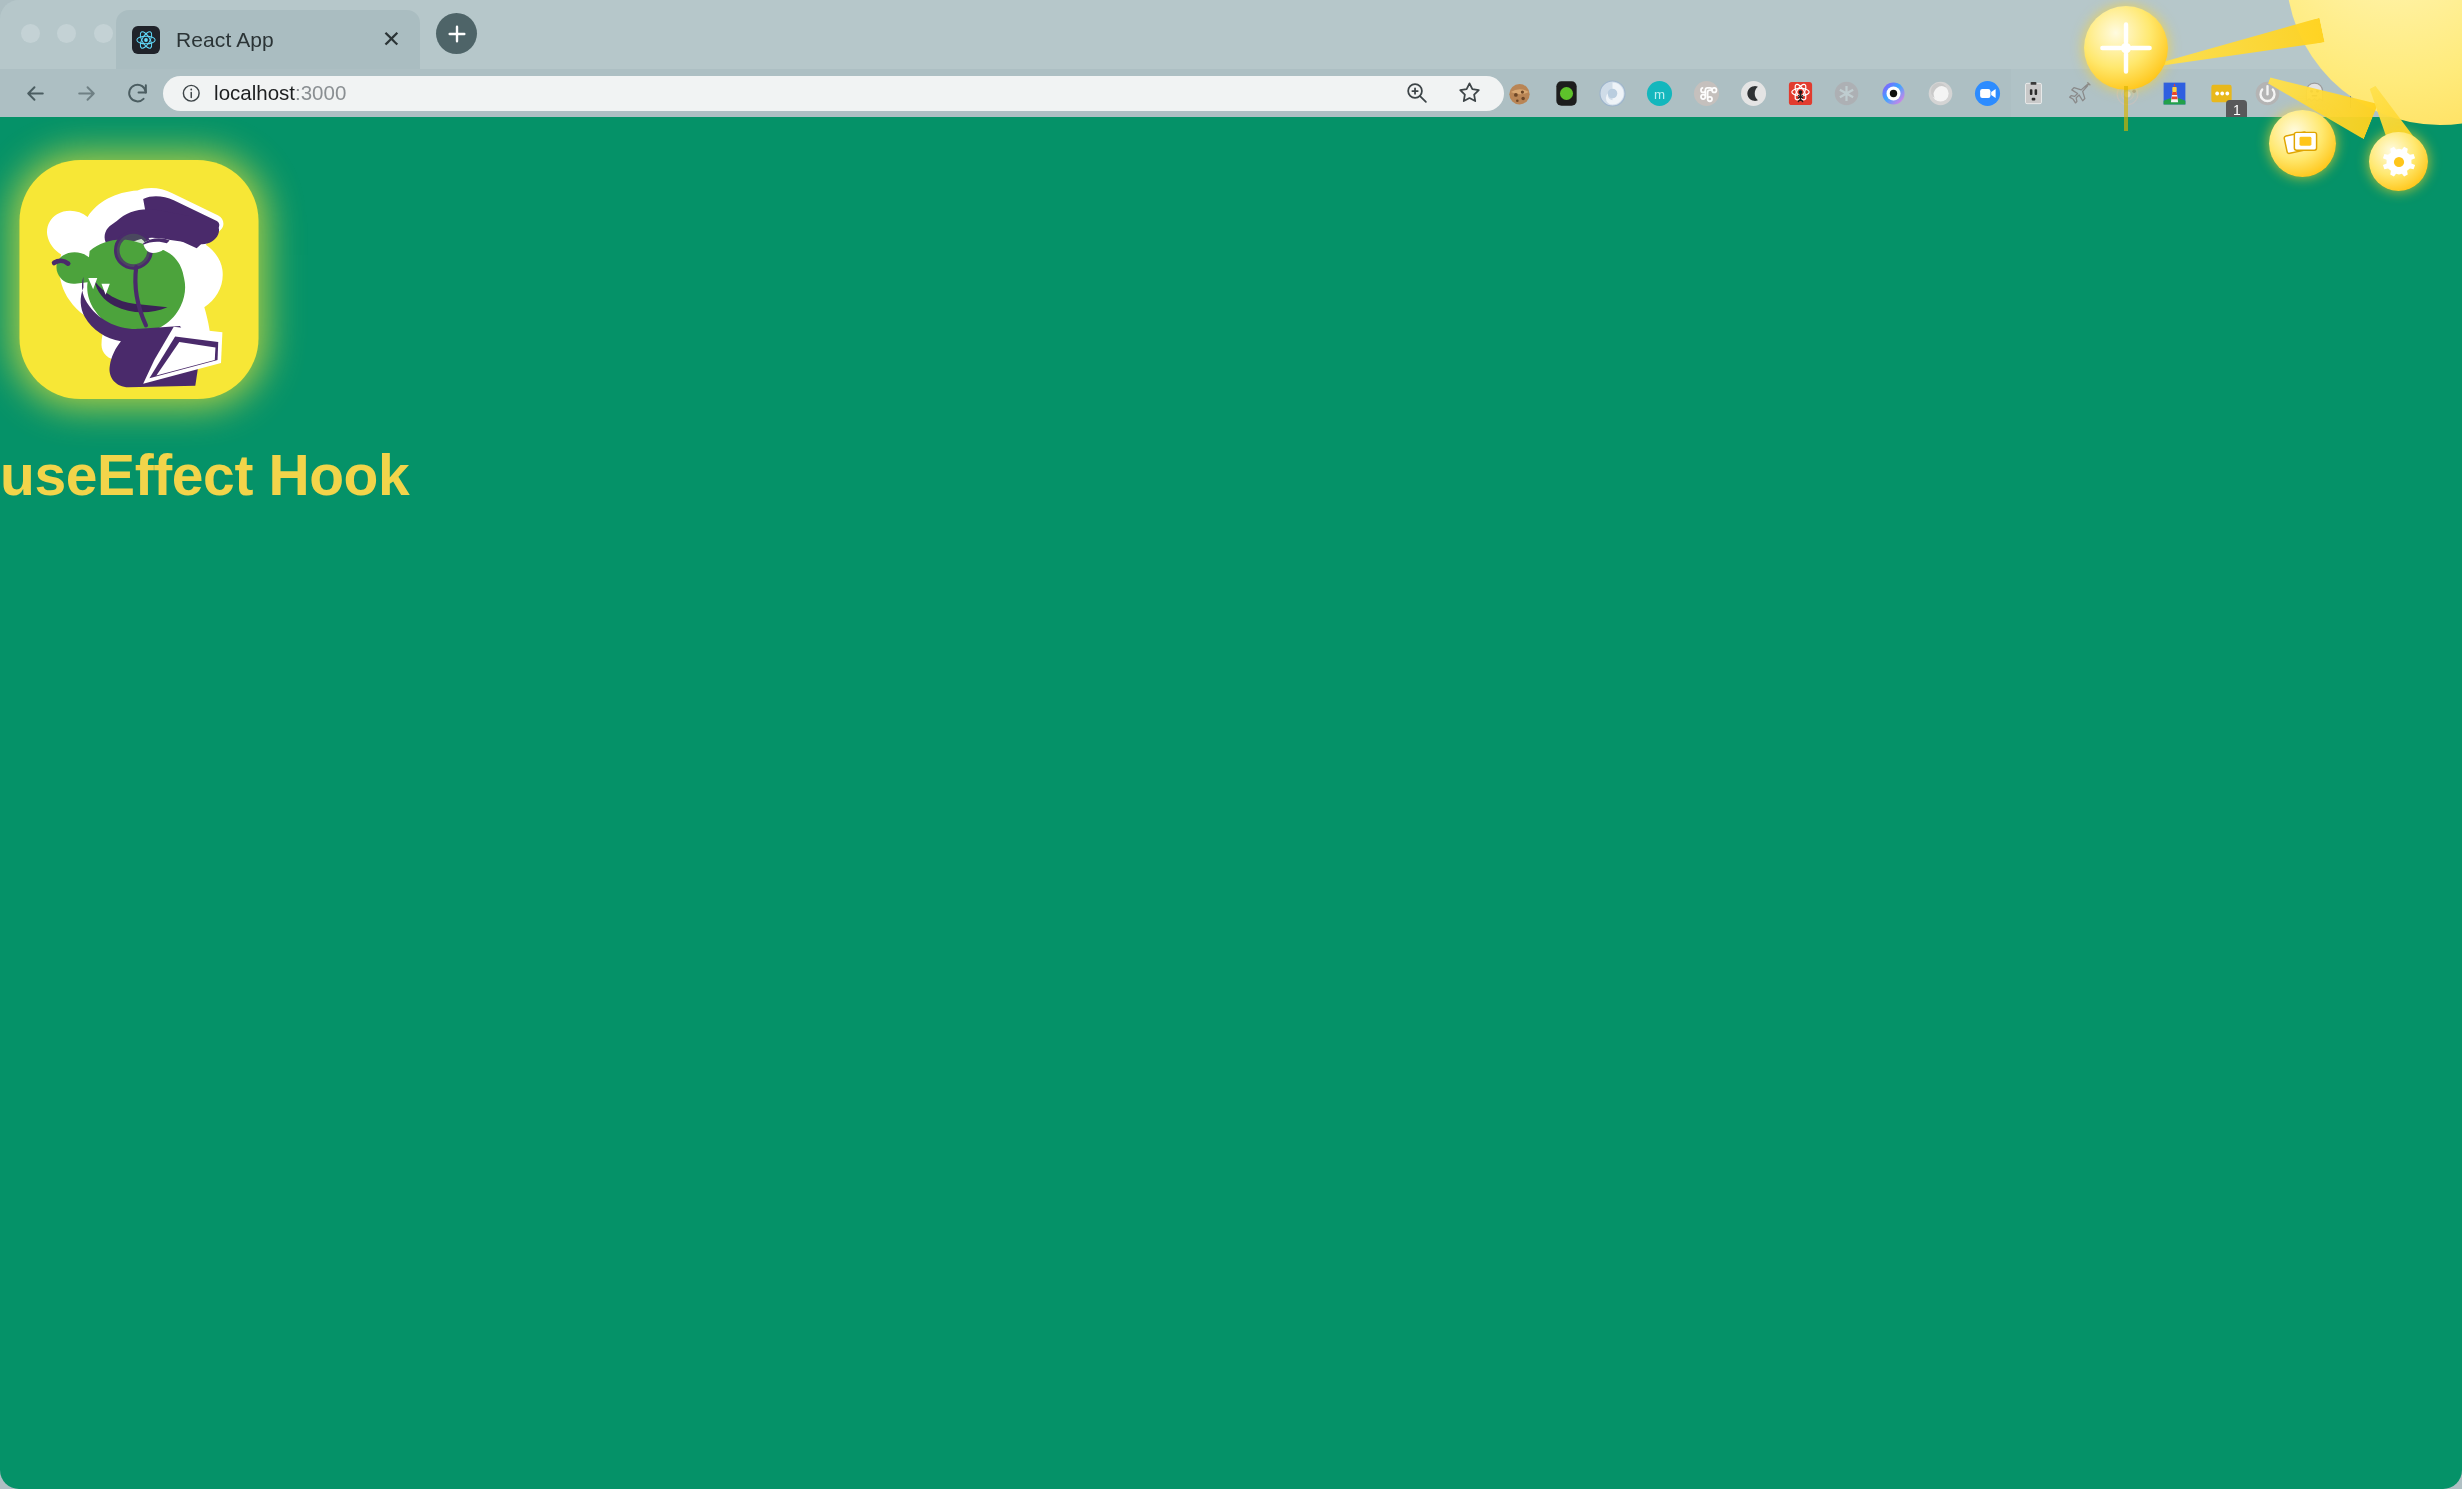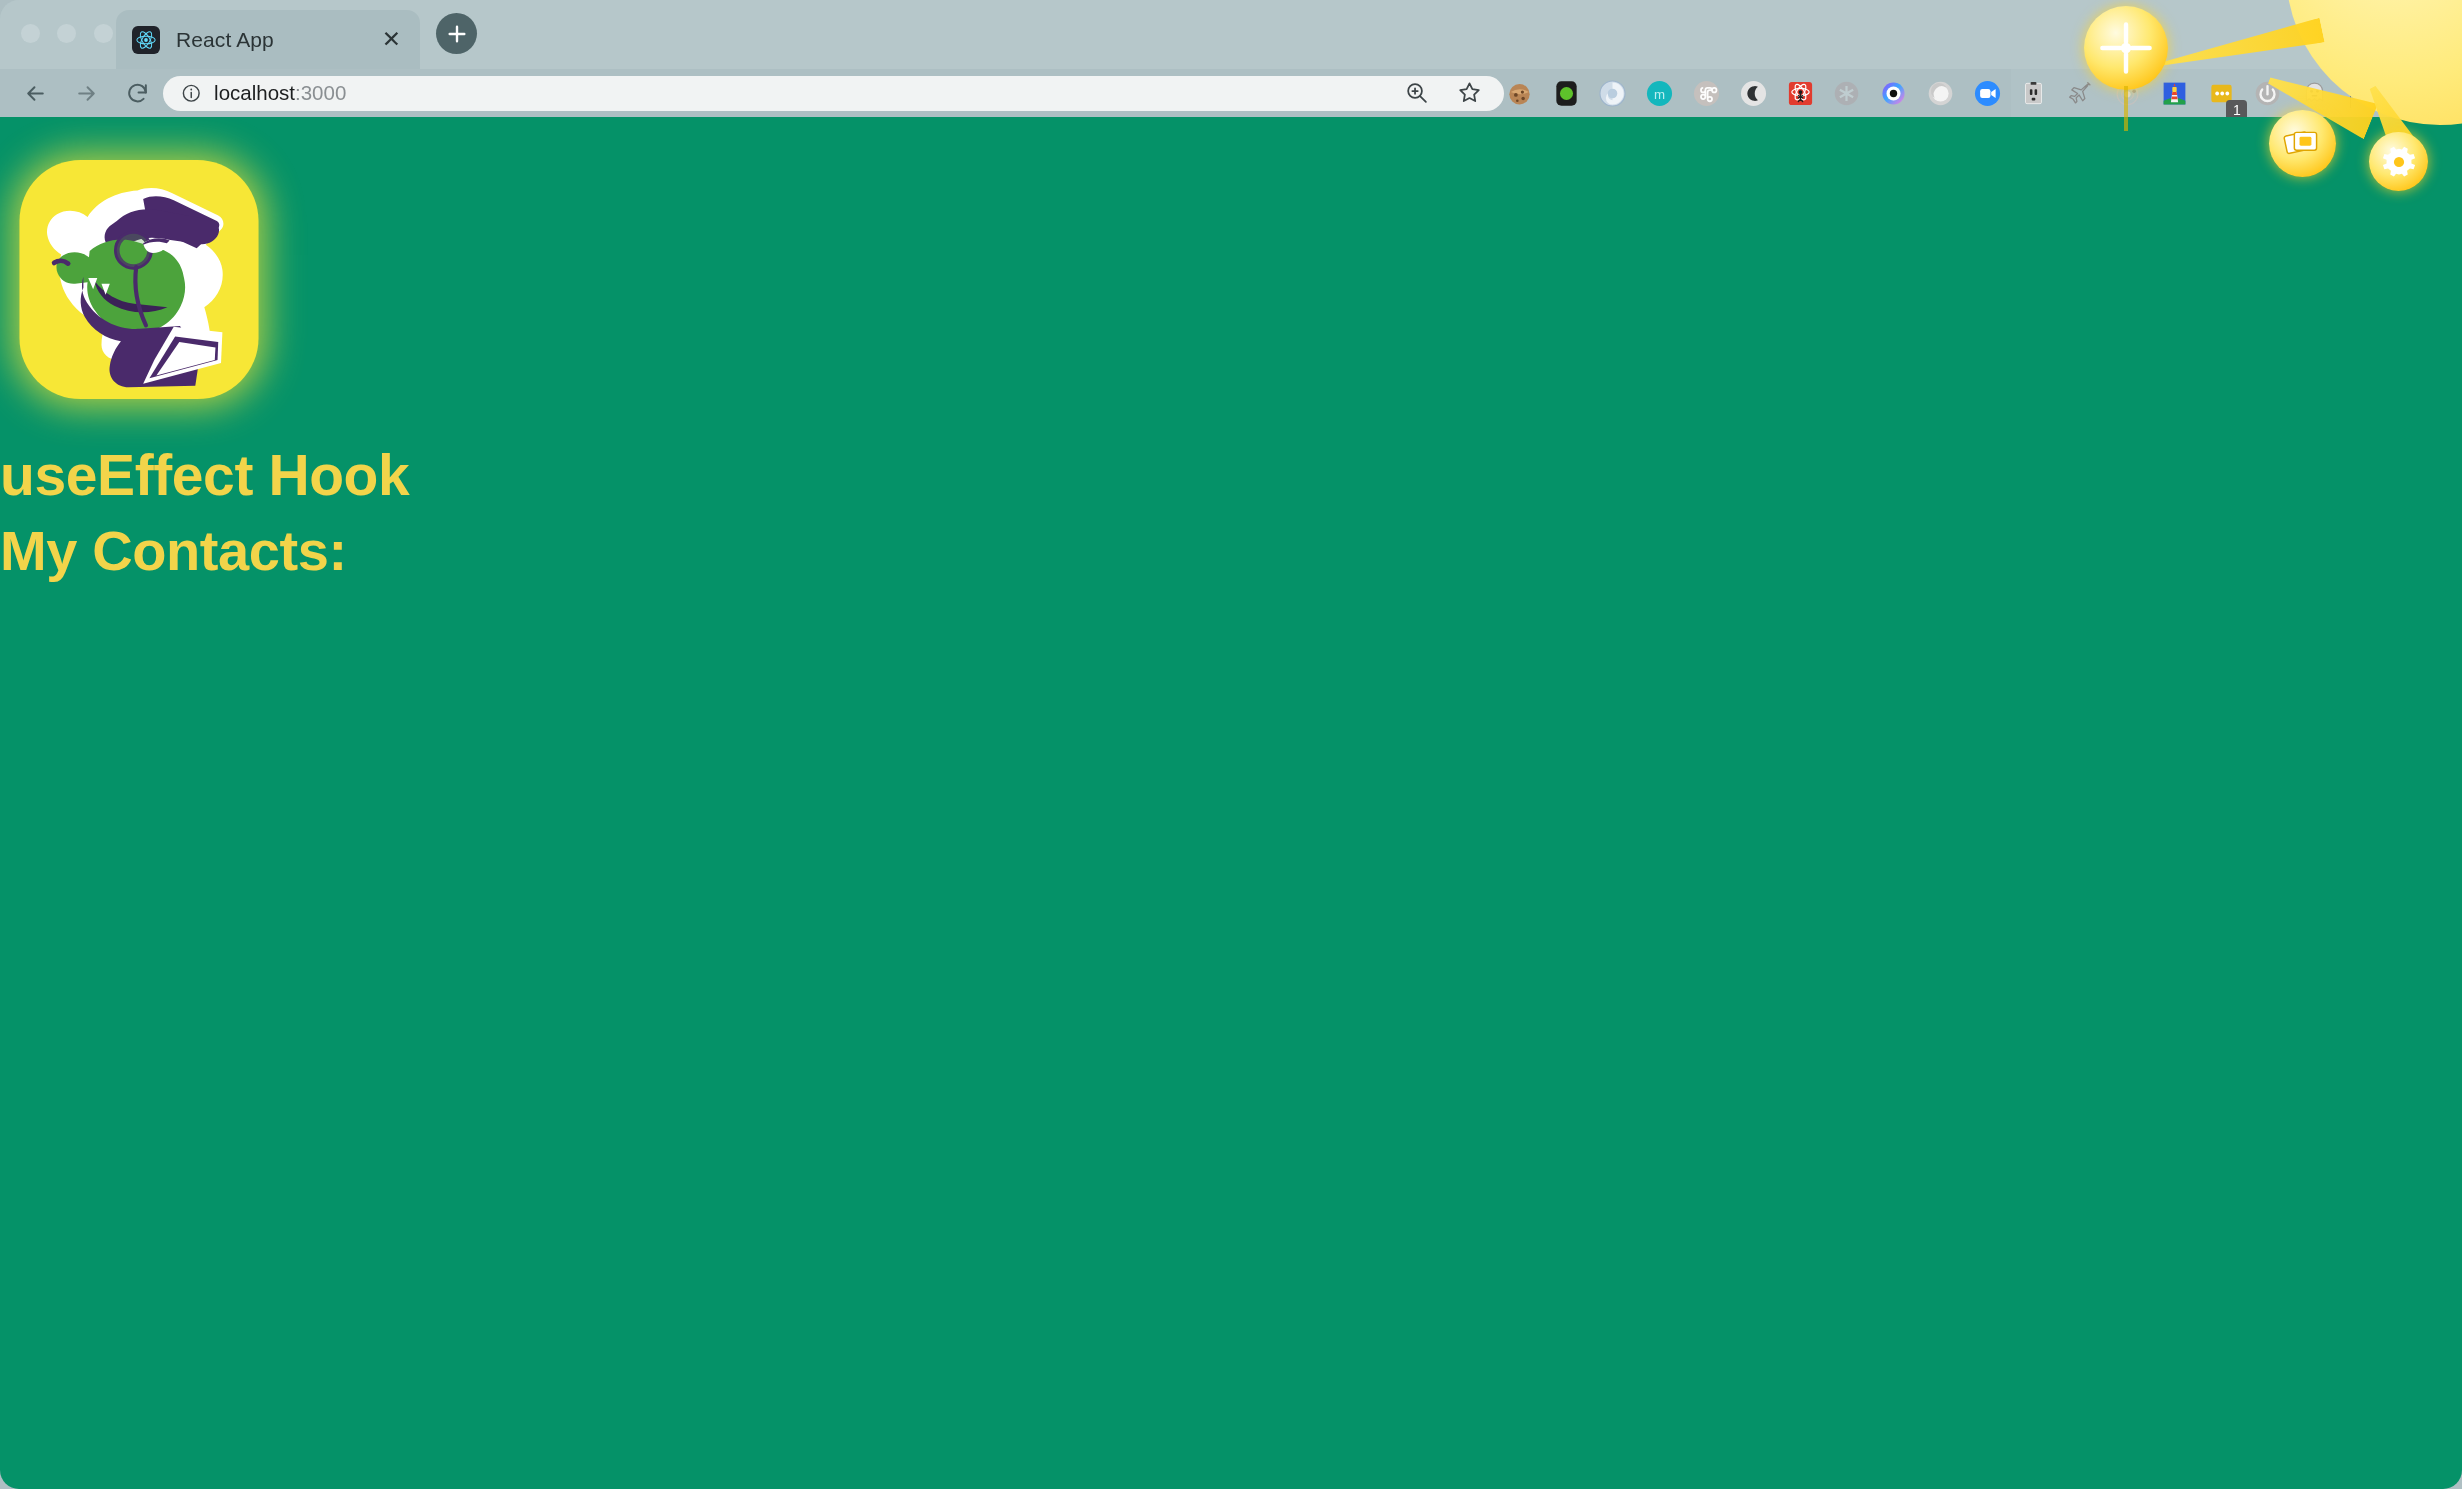--- a/index.html
+++ b/index.html
@@ -583,21 +583,20 @@
 
             <path d="M206 148c10-8 26-10 38-4-2 10-12 18-24 18-7 0-12-5-14-14z" fill="#ffffff"></path>
             <path d="M206 148c10-8 26-10 38-4l-4 4c-10-4-24-3-34 2z" fill="#4a2a6b"></path>
 
             <path d="M78 176c6-4 14-4 20 1" fill="none" stroke="#4a2a6b" stroke-width="7" stroke-linecap="round"></path>
           </g>
         </svg>
       </div>
 
       <h1 class="title">useEffect Hook</h1>
-      <h2 class="subtitle">My Contacts:</h2>
       <ul class="contacts-list"></ul>
     </div>
   </div>
 
   <div class="radial-overlay">
     <div class="sun-core"></div>
 
     <div class="ray" style="left:103px; top:123px; width:169px; height:25px; transform: rotate(-12deg); clip-path: polygon(0 45%, 100% 0, 100% 100%, 0 55%);"></div>
     <div class="ray" style="left:213px; top:170px; width:110px; height:38px; transform: rotate(22deg); clip-path: polygon(0 42%, 100% 0, 100% 100%, 0 58%);"></div>
     <div class="ray" style="left:299px; top:195px; width:81px; height:32px; transform: rotate(62deg); clip-path: polygon(0 40%, 100% 0, 100% 100%, 0 60%);"></div>

